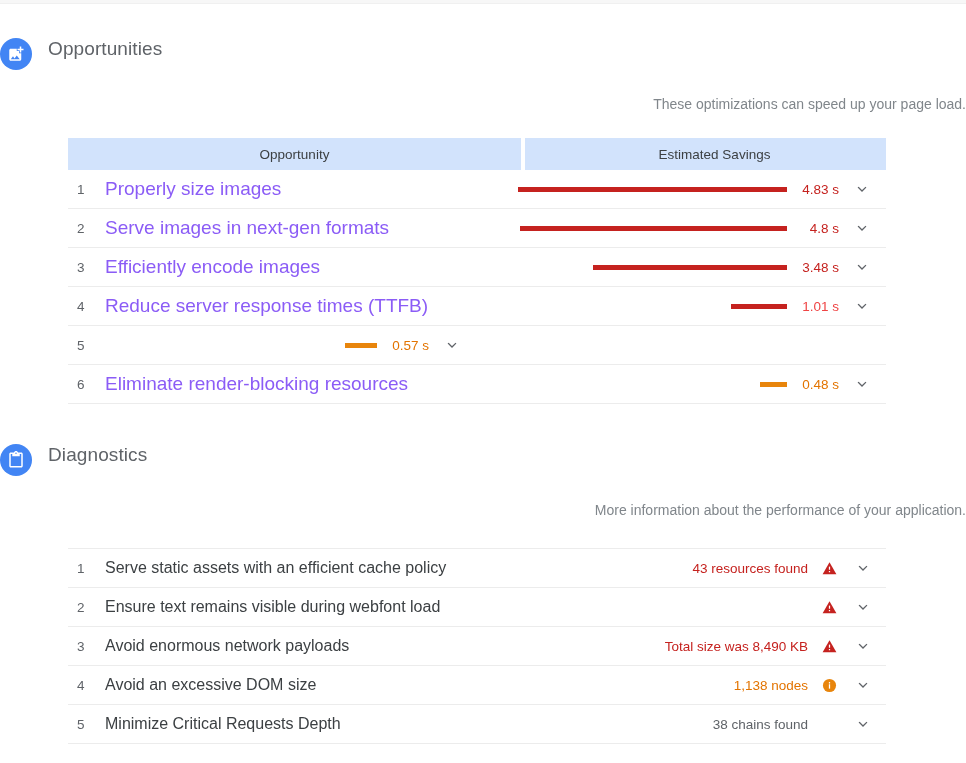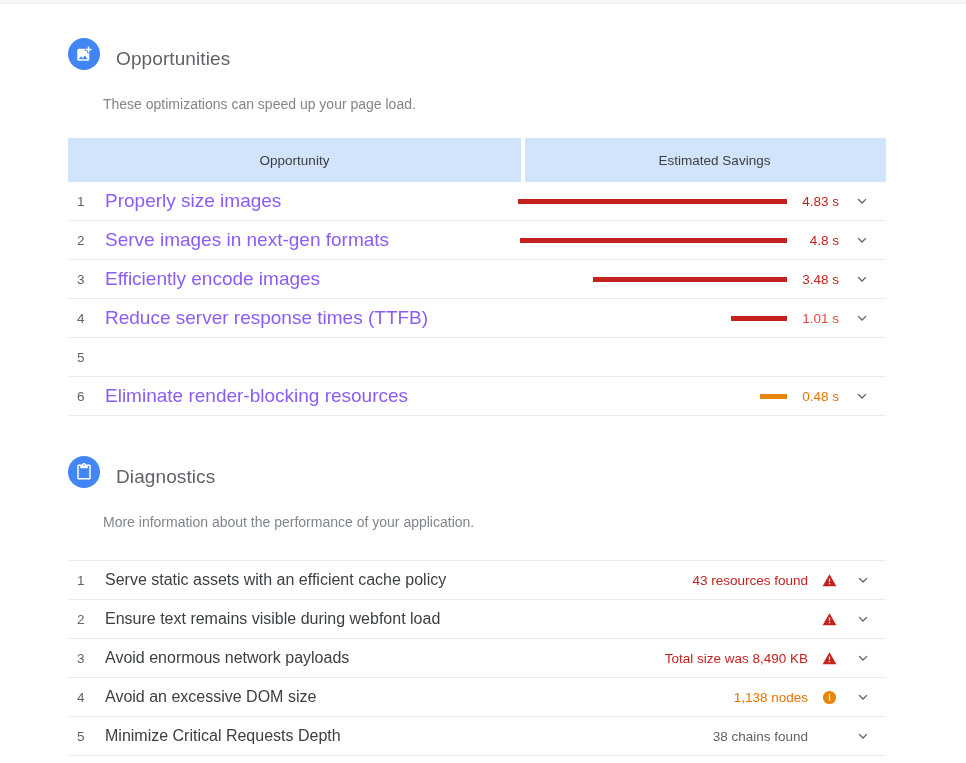--- a/index.html
+++ b/index.html
@@ -21,22 +21,21 @@
 
   .page {
     position: absolute;
     top: 4px; left: 0;
     width: 966px;
   }
 
   
   .section-head {
     display: flex;
-    align-items: flex-end;
-    padding-left: 68px;
+    align-items: flex-start;
   }
   .section-icon {
     width: 32px; height: 32px;
     border-radius: 50%;
     background: #4285f4;
     display: flex; align-items: center; justify-content: center;
     flex: none;
   }
   .section-icon svg { display: block; }
   .section-title {
@@ -44,30 +43,31 @@
     font-size: 19px;
     color: #5f6368;
     font-weight: 400;
     letter-spacing: .1px;
   }
   .section-desc {
     padding-left: 103px;
     font-size: 14px;
     color: #80868b;
     font-weight: 400;
+    text-align: right;
   }
 
   
   .audit-table {
     margin-left: 68px;
     width: 818px;
   }
   .thead {
     display: flex;
-    height: 44px;
+    height: 32px;
     align-items: stretch;
     gap: 4px;
   }
   .th {
     background: #d2e3fc;
     display: flex;
     align-items: center;
     justify-content: center;
     font-size: 13.5px;
     color: #3c4043;
@@ -258,20 +258,31 @@
             <div class="savings-value" style="color: #ef4444;">1.01 s</div>
             <div class="chev">
               <svg width="14" height="14" viewBox="0 0 24 24" fill="none" stroke="#5f6368" stroke-width="2.2" stroke-linecap="square">
                 <path d="M6 9.5l6 6 6-6"></path>
               </svg>
             </div>
           </div>
         </div>
         <div class="row">
           <div class="idx">5</div>
+          <div class="savings">
+            <div class="bar-wrap">
+              <div class="bar" style="width: 32px; background: rgb(232, 133, 12);"></div>
+            </div>
+            <div class="savings-value" style="color: rgb(227, 116, 0);">0.57 s</div>
+            <div class="chev">
+              <svg width="14" height="14" viewBox="0 0 24 24" fill="none" stroke="#5f6368" stroke-width="2.2" stroke-linecap="square">
+                <path d="M6 9.5l6 6 6-6"></path>
+              </svg>
+            </div>
+          </div>
         </div>
         <div class="row">
           <div class="idx">6</div>
           <div class="label">Eliminate render-blocking resources</div>
           <div class="savings">
             <div class="bar-wrap">
               <div class="bar" style="width: 27px; background: rgb(232, 133, 12);"></div>
             </div>
             <div class="savings-value" style="color: rgb(227, 116, 0);">0.48 s</div>
             <div class="chev">

